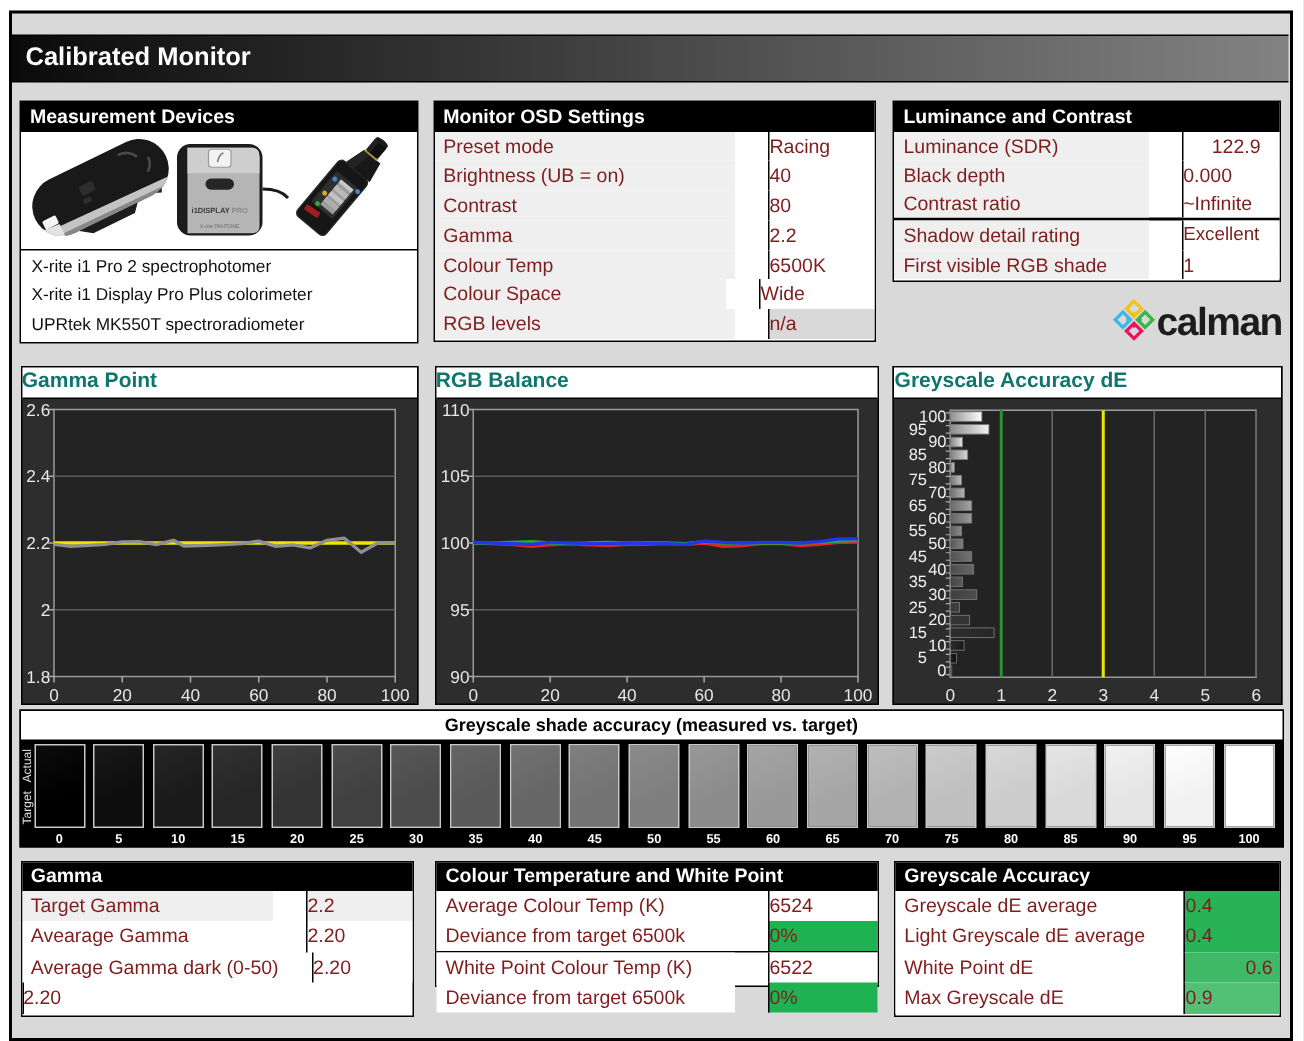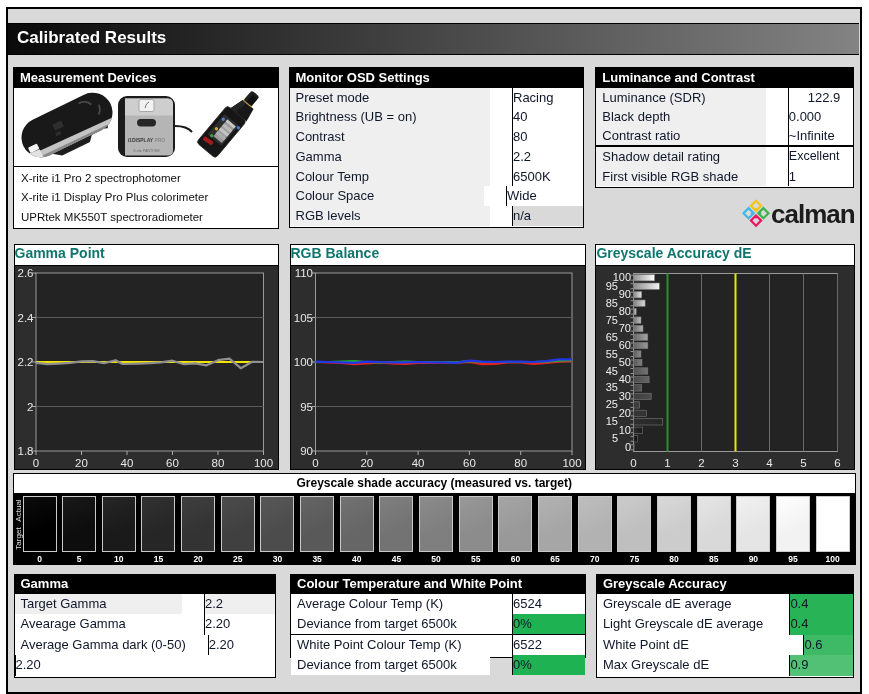--- a/index.html
+++ b/index.html
@@ -1,39 +1,39 @@
 <!DOCTYPE html>
 <html><head><meta charset="utf-8">
 <style>
 * { margin:0; padding:0; box-sizing:border-box; }
 body { font-family:"Liberation Sans",sans-serif; background:#fff; width:869px; height:694px; position:relative; overflow:hidden; }
 #frame { position:absolute; left:6px; top:7px; width:856px; height:687px; background:#d9d9d9; border:2.5px solid #000; }
 .abs { position:absolute; }
 #titlebar { left:0px; top:13.5px; width:851px; height:32px; background:linear-gradient(to right,#0a0a0a,#838383); border-top:1.5px solid #000; border-bottom:1.5px solid #000; color:#fff; font-size:17px; font-weight:bold; line-height:28px; padding-left:9px; }
 .panel { background:#fff; border:1.5px solid #000; }
 .phead { background:#000; color:#fff; font-weight:bold; font-size:13px; height:20px; line-height:19px; padding-left:6px; }
-.row { display:flex; font-size:13px; color:#0f172a;gap:22px; }
+.row { display:flex; font-size:13px; color:#7f1d1d;gap:22px; }
 .rl { flex:1; padding-left:6px; background:#efefef; line-height:20px; white-space:nowrap; }
 .rv { text-align:left; background:#fff; line-height:20px; border-left:1.5px solid #000; }
 .t .phead { height:19.5px; line-height:18.5px; }
 .t .rl, .t .rv { line-height:20.4px; height:20.4px; }
 .t2 .rl, .t2 .rv { line-height:20px; height:20px; }
 .p2 .rl, .p2 .rv { line-height:19.7px; height:19.7px; }
 .p3 .rl, .p3 .rv { line-height:19.2px; height:19.2px; }
 .ctitle { background:#fff; color:#0f766e; font-weight:bold; font-size:14px; height:21px; line-height:17px; border-bottom:1px solid #000; }
 .chart { background:#2d2d2d; border:1.5px solid #000; }
 .al { font-family:"Liberation Sans",sans-serif; font-size:11.5px; fill:#e8e8e8; }
 .al2 { font-family:"Liberation Sans",sans-serif; font-size:11px; fill:#efefef; }
 .gsq { position:absolute; top:3.5px; width:34px; height:55.5px; border:1.5px solid #c9c9c9; }
 .glab { position:absolute; top:61px; width:34px; text-align:center; color:#fff; font-size:8.5px; font-weight:bold; }
 .vlab { position:absolute; width:40px; text-align:center; color:#e0e0e0; font-size:8px; transform:rotate(-90deg); }
 </style></head>
 <body>
 <div id="frame">
-<div class="abs" id="titlebar">Calibrated Results</div>
+<div class="abs" id="titlebar">Calibrated Monitor</div>
 
 <div class="abs panel" style="left:5px; top:57.8px; width:266px; height:162px;">
   <div class="phead">Measurement Devices</div>
   <div style="height:79px; border-bottom:1.5px solid #000; overflow:hidden;"><svg width="263" height="79" viewBox="0 0 263 79">
 
 <g transform="translate(53,37) rotate(-26) scale(1.1)">
   <defs>
               <clipPath id="d1c">
                 <rect x="-44" y="-18" width="88" height="36" rx="18"></rect>
               </clipPath>
@@ -498,20 +498,20 @@
   <div class="row">
         <div class="rl" style="background:#fff;">Greyscale dE average</div>
         <div class="rv" style="width:64px;background:#27b356;">0.4</div>
       </div>
   <div class="row">
         <div class="rl" style="background:#fff;">Light Greyscale dE average</div>
         <div class="rv" style="width:64px;background:#27b356;">0.4</div>
       </div>
   <div class="row">
         <div class="rl" style="background:#fff;">White Point dE</div>
-        <div class="rv" style="width:50px;background:#3eba67;">0.6</div>
+        <div class="rv" style="width:64px;background:#3eba67;padding-left:40px;">0.6</div>
       </div>
   <div class="row">
         <div class="rl" style="background:#fff;">Max Greyscale dE</div>
         <div class="rv" style="width:64px;background:#52c175;">0.9</div>
       </div>
 </div>
 
 </div>
 </body></html>

